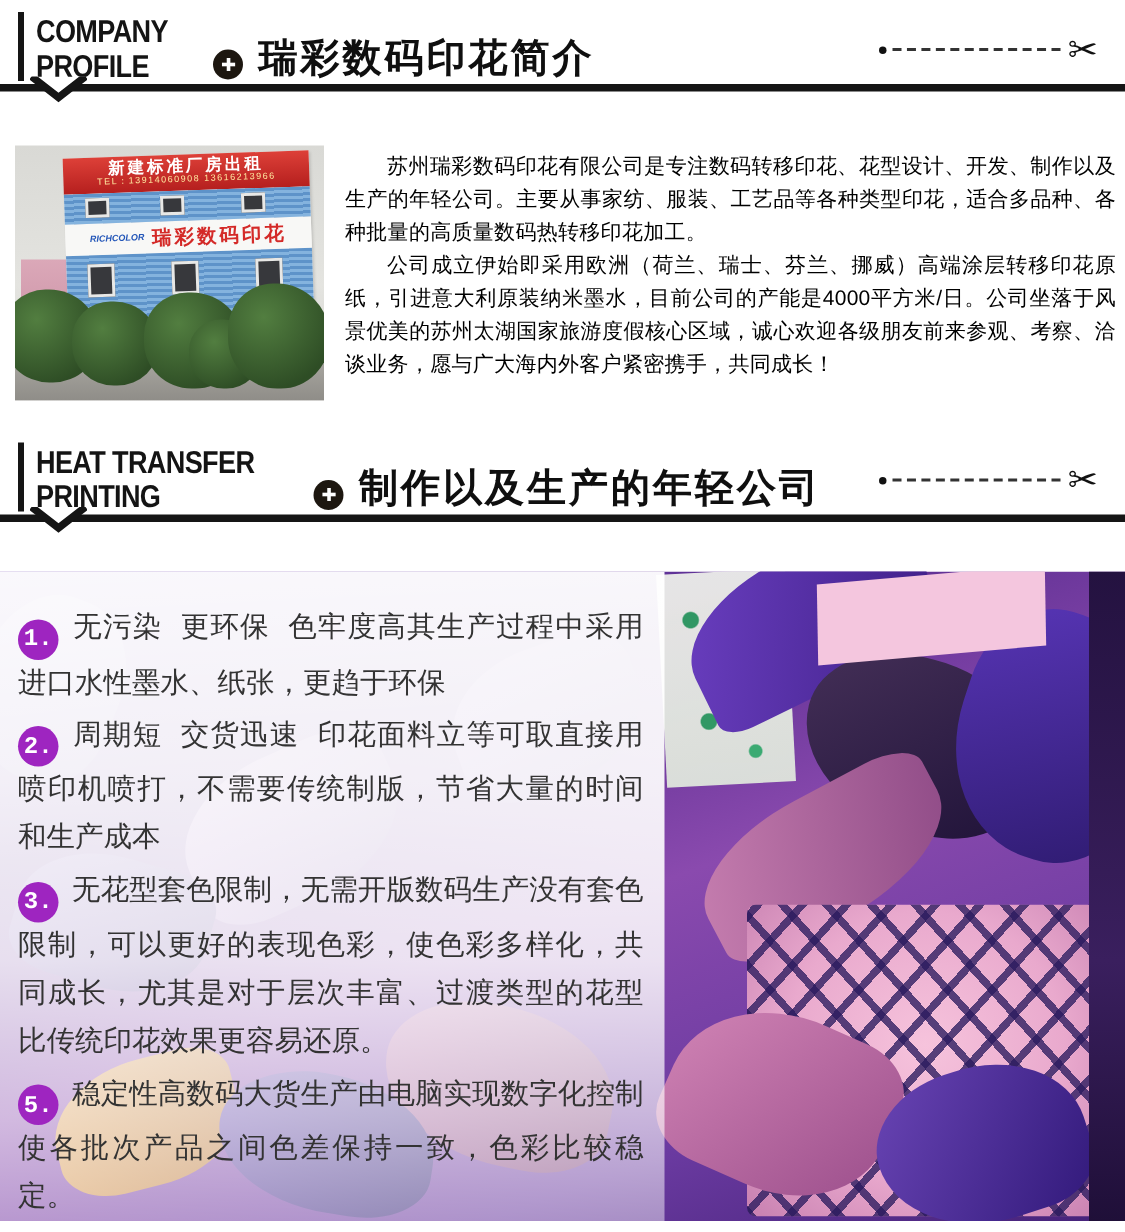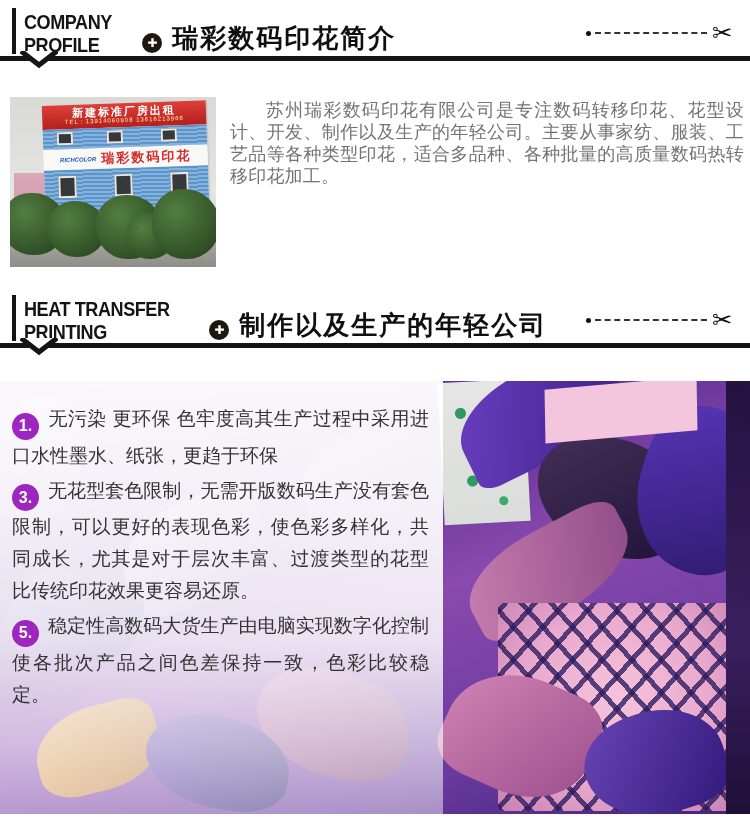--- a/index.html
+++ b/index.html
@@ -51,21 +51,21 @@
   .bld-base { height:19px; background:#ececе8; background:#ecece8; }
   .wall { position:absolute; left:0; right:0; bottom:0; height:28px; background:linear-gradient(180deg,#a9a7a1,#8f8d88); }
   .tree { position:absolute; border-radius:46% 54% 50% 50%; background:radial-gradient(circle at 35% 32%,#527e40,#2e4d25 75%); }
   .t1 { left:-8px; top:96px; width:64px; height:62px; }
   .t2 { left:38px; top:104px; width:58px; height:56px; }
   .t3 { left:86px; top:98px; width:66px; height:64px; }
   .t4 { left:142px; top:92px; width:68px; height:70px; }
   .t5 { left:116px; top:116px; width:48px; height:46px; }
 
   .para-col { flex:1; padding:2px 6px 0 14px; }
-  .para { font-size:18px; line-height:22px; text-align:justify; text-indent:2em; color:#737373; letter-spacing:0.2px; }
+  .para { font-size:14px; line-height:22px; text-align:justify; text-indent:2em; color:#000000; letter-spacing:0.2px; }
 
   
   .s2-wrap { position:relative; margin-top:33px; height:433px; overflow:hidden; }
   .pattern-base { position:absolute; inset:0;
     background:linear-gradient(160deg,#7a50b8 0%,#5b2d91 28%,#8a4aae 52%,#6a3aa0 78%,#452279 100%); }
   .lf { position:absolute; }
   .l1 { left:455px; top:-12px; width:170px; height:92px; border-radius:50% 12% 50% 12%; transform:rotate(-26deg);
         background:linear-gradient(120deg,#6b3fc1,#3e1f86); }
   .l2 { left:535px; top:58px; width:155px; height:115px; border-radius:45% 55% 40% 60%; transform:rotate(14deg);
         background:linear-gradient(140deg,#453058,#1f1238); }
@@ -107,21 +107,21 @@
       repeating-linear-gradient(-48deg, rgba(42,26,94,.78) 0 5px, rgba(0,0,0,0) 5px 22px),
       radial-gradient(ellipse at 50% 45%, #f6c3dc 0%, #e9a9cd 55%, #c77fb0 100%); }
   .right-dark { left:726px; top:0; width:24px; height:100%;
     background:linear-gradient(180deg,#241240,#3a1f5e 60%,#1f0f38); }
   .wash { position:absolute; left:0; top:0; width:443px; height:100%;
     background:linear-gradient(180deg,
       rgba(255,255,255,.96) 0%, rgba(255,255,255,.92) 32%,
       rgba(255,255,255,.84) 60%, rgba(255,255,255,.62) 84%, rgba(255,255,255,.45) 100%); }
 
   .features { position:relative; z-index:3; width:443px; padding:22px 14px 0 12px; list-style:none; }
-  .feature { font-size:19px; line-height:32px; color:#333; margin-bottom:3px; text-align:justify; }
+  .feature { font-size:19px; line-height:32px; color:#333; margin-bottom:3px; text-align:justify;font-family:Liberation Mono, monospace; }
   .badge { display:inline-flex; width:27px; height:27px; border-radius:50%; background:#9e25c0;
     color:#fff; font-size:16px; font-weight:700; align-items:center; justify-content:center;
     margin-right:9px; vertical-align:-6px; }
 </style>
 </head>
 <body>
 
 <header class="sec-header">
   <div class="hdr-row">
     <div class="vbar"></div>
@@ -168,20 +168,21 @@
     </div>
     <div class="wall"></div>
     <div class="tree t1"></div>
     <div class="tree t2"></div>
     <div class="tree t3"></div>
     <div class="tree t5"></div>
     <div class="tree t4"></div>
   </figure>
   <div class="para-col">
     <p class="para">苏州瑞彩数码印花有限公司是专注数码转移印花、花型设计、开发、制作以及生产的年轻公司。主要从事家纺、服装、工艺品等各种类型印花，适合多品种、各种批量的高质量数码热转移印花加工。</p>
+    <p class="para">公司成立伊始即采用欧洲（荷兰、瑞士、芬兰、挪威）高端涂层转移印花原纸，引进意大利原装纳米墨水，目前公司的产能是4000平方米/日。公司坐落于风景优美的苏州太湖国家旅游度假核心区域，诚心欢迎各级朋友前来参观、考察、洽谈业务，愿与广大海内外客户紧密携手，共同成长！</p>
   </div>
 </section>
 
 <header class="sec-header" style="margin-top:20px;">
   <div class="hdr-row">
     <div class="vbar"></div>
     <div class="en-block">
       <div>HEAT TRANSFER</div>
       <div>PRINTING</div>
     </div>
@@ -215,16 +216,17 @@
     <div class="lf l5"></div>
     <div class="lf pink-rect"></div>
     <div class="lf kaleido"></div>
     <div class="lf l6"></div>
     <div class="lf l7"></div>
     <div class="lf right-dark"></div>
   </div>
   <div class="wash"></div>
   <ol class="features">
     <li class="feature"><span class="badge">1.</span><span>无污染 更环保 色牢度高其生产过程中采用进口水性墨水、纸张，更趋于环保</span></li>
+    <li class="feature"><span class="badge">2.</span><span>周期短 交货迅速 印花面料立等可取直接用喷印机喷打，不需要传统制版，节省大量的时间和生产成本</span></li>
     <li class="feature"><span class="badge">3.</span><span>无花型套色限制，无需开版数码生产没有套色限制，可以更好的表现色彩，使色彩多样化，共同成长，尤其是对于层次丰富、过渡类型的花型比传统印花效果更容易还原。</span></li>
     <li class="feature"><span class="badge">5.</span><span>稳定性高数码大货生产由电脑实现数字化控制使各批次产品之间色差保持一致，色彩比较稳定。</span></li>
   </ol>
 </section>
 
 </body></html>

